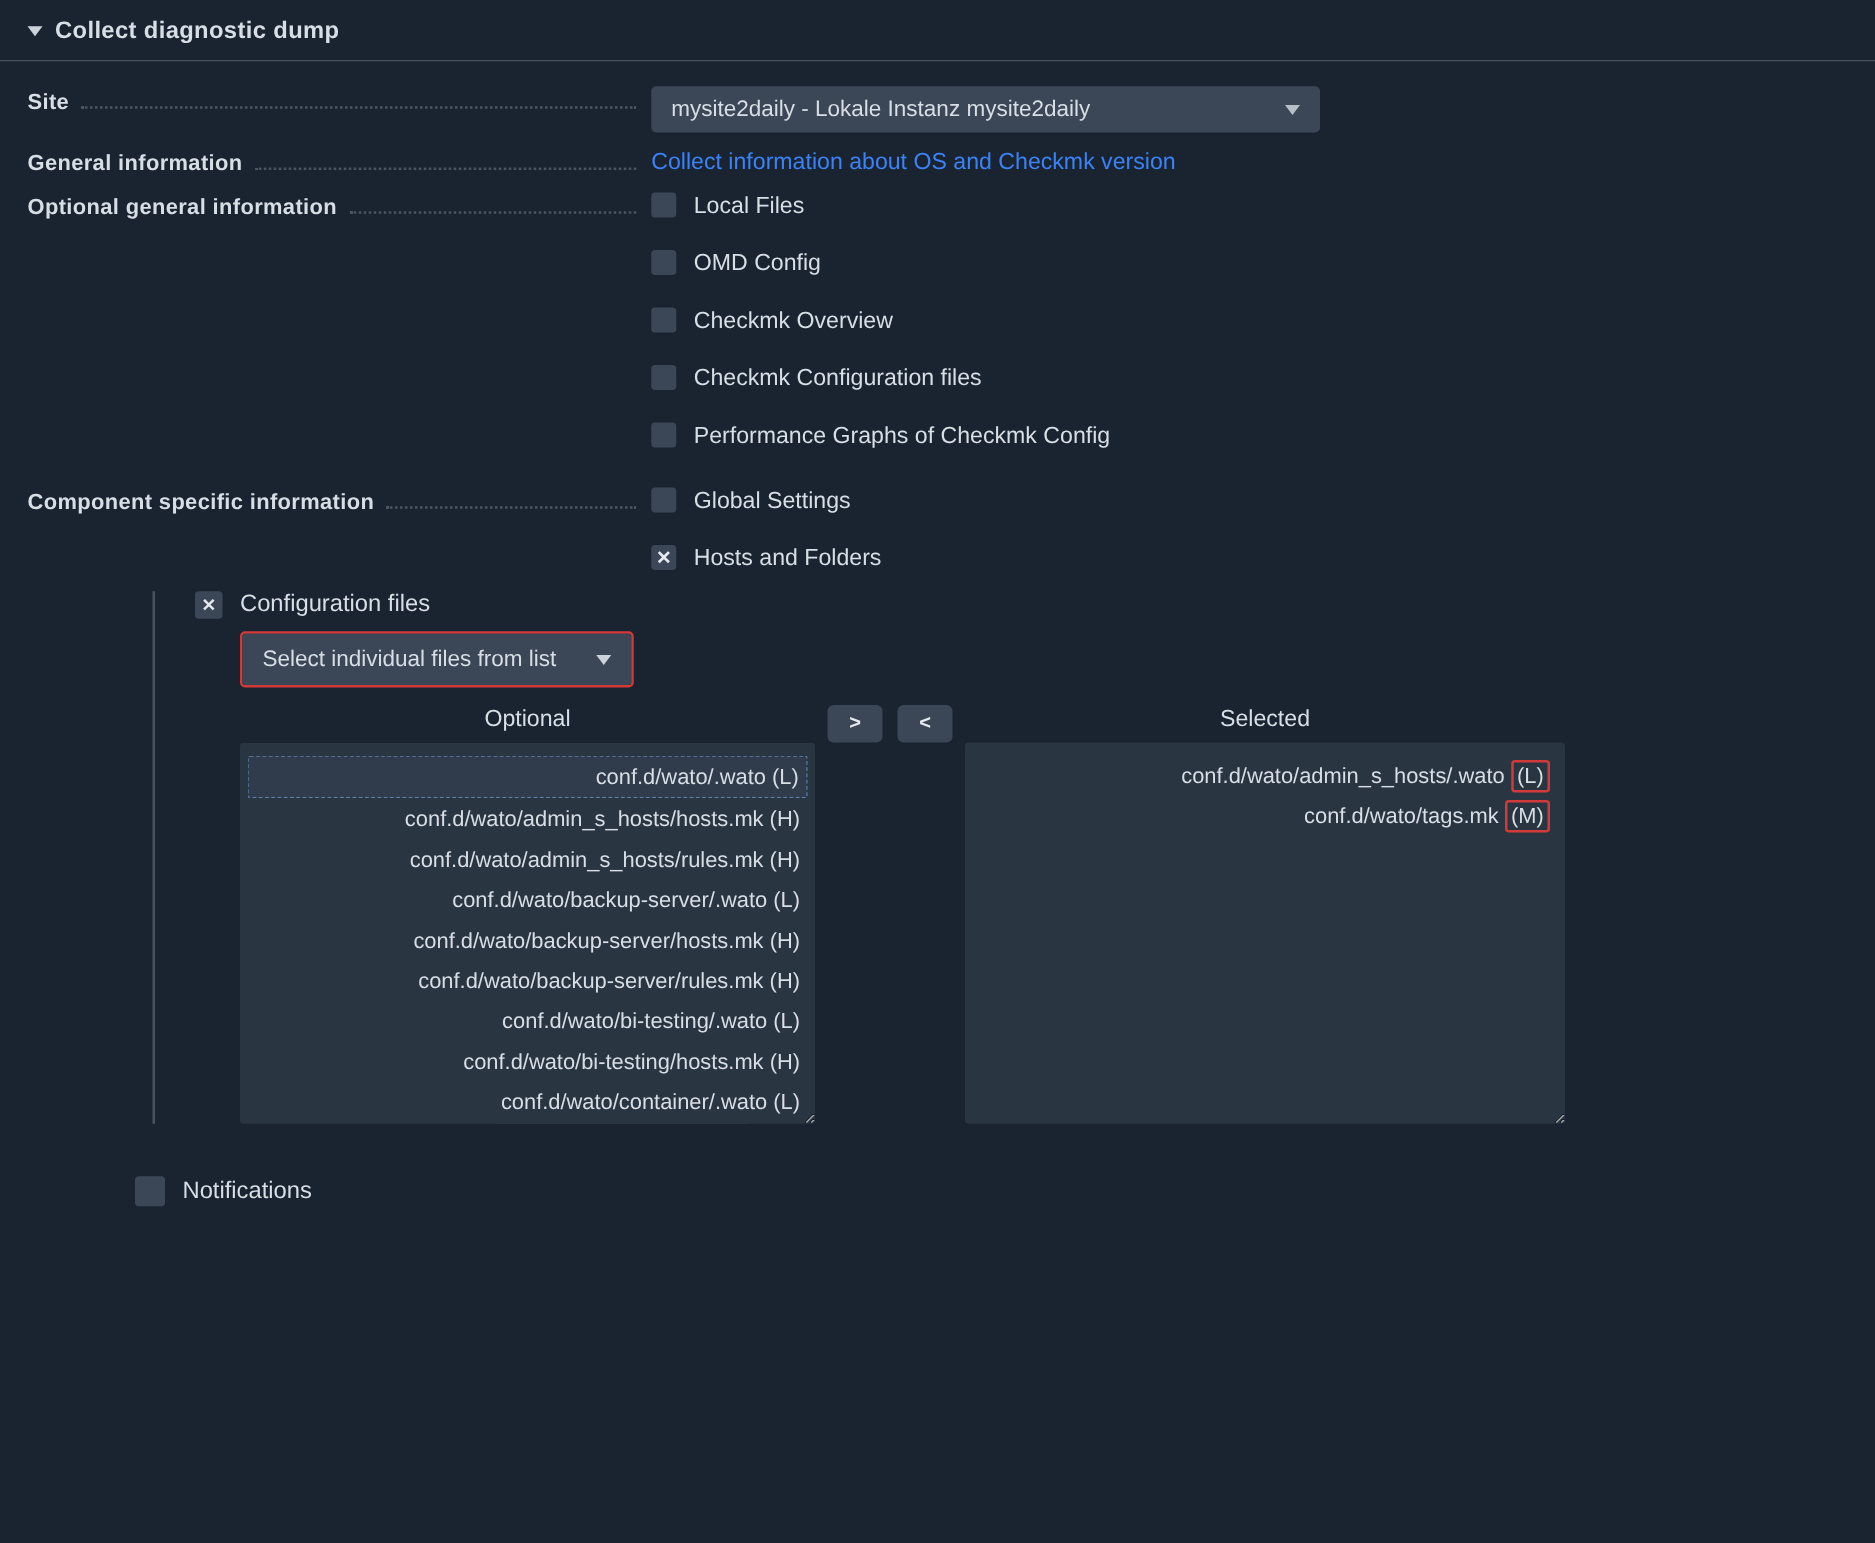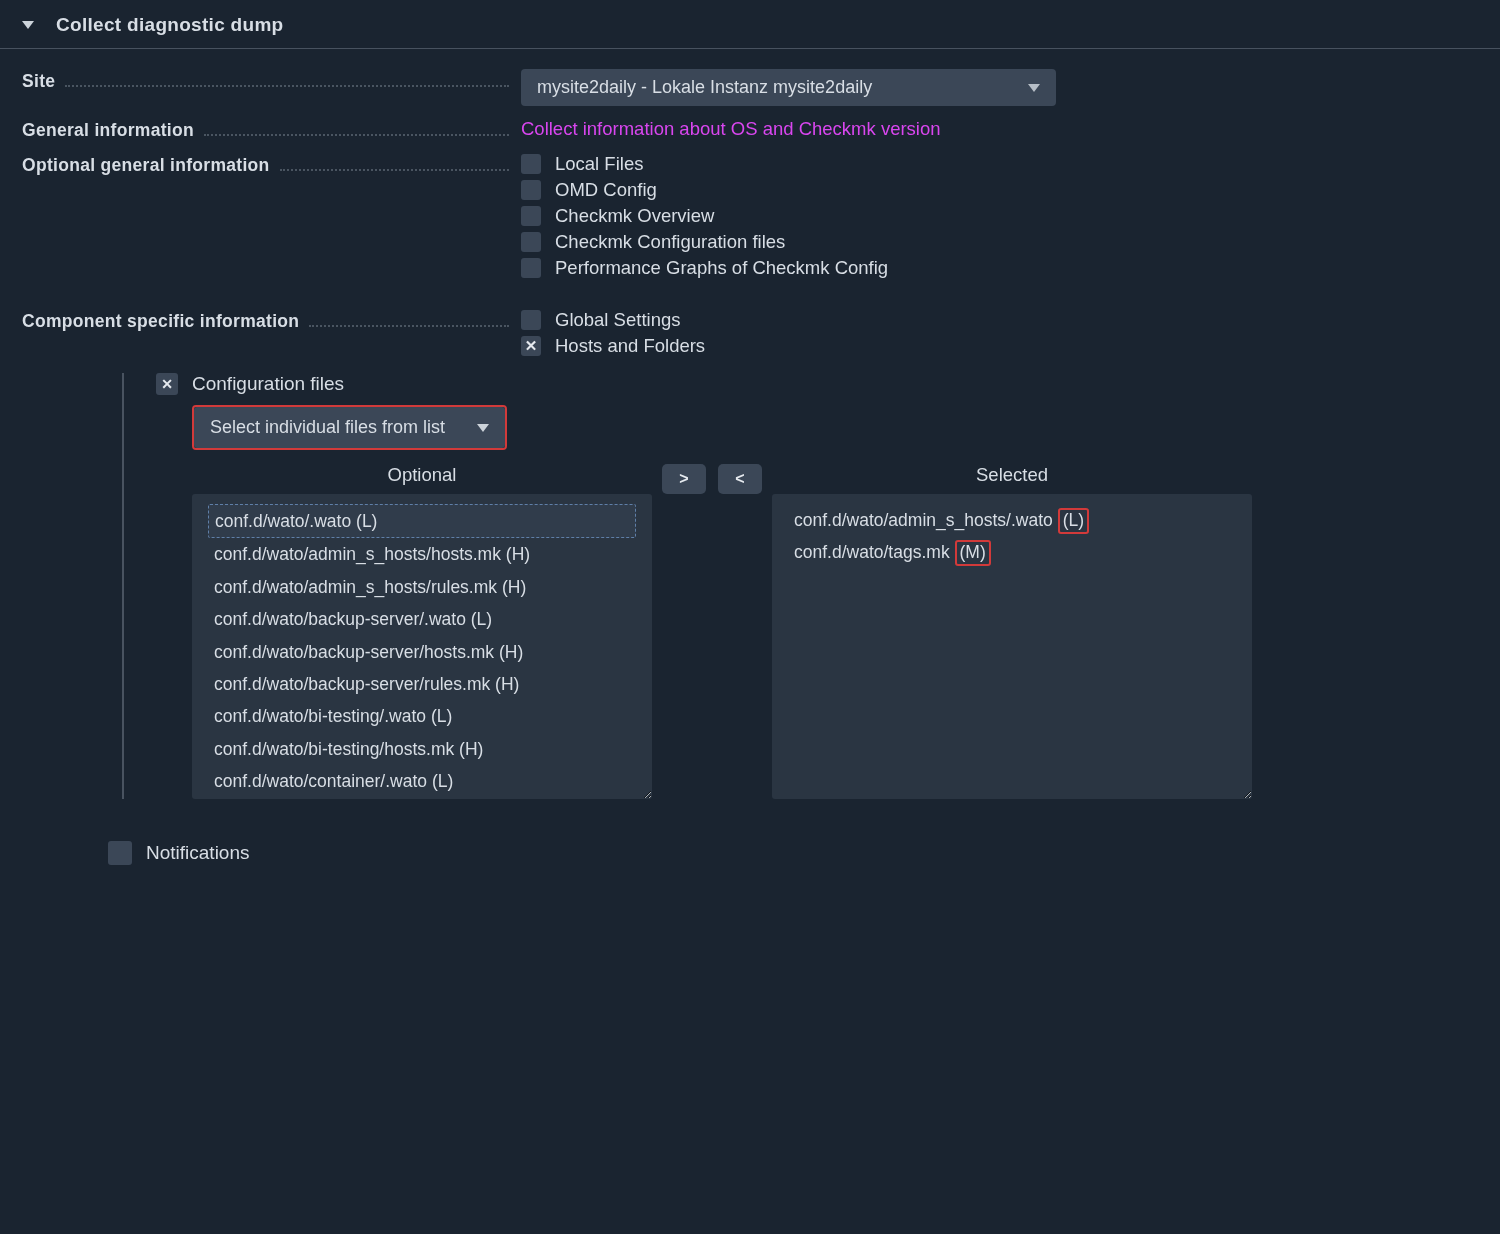--- a/index.html
+++ b/index.html
@@ -7,21 +7,21 @@
     background: #1a2430;
     color: #d8dee5;
     font-family: -apple-system, BlinkMacSystemFont, "Segoe UI", Arial, sans-serif;
     font-size: 17px;
     width: 1500px;
     padding: 8px 0;
   }
   .section-header {
     display: flex;
     align-items: center;
-    gap: 22px;
+    gap: 10px;
     padding: 6px 22px 12px 22px;
     font-weight: 600;
     font-size: 19px;
     letter-spacing: 0.3px;
   }
   .tri-down {
     width: 0; height: 0;
     border-left: 6px solid transparent;
     border-right: 6px solid transparent;
     border-top: 8px solid #ccd3da;
@@ -61,22 +61,22 @@
     border-radius: 4px;
     padding: 8px 16px;
     display: inline-flex;
     align-items: center;
     justify-content: space-between;
     min-width: 535px;
     font-size: 18px;
     cursor: pointer;
   }
   .dropdown .tri-down { margin-left: 18px; opacity: 0.85; }
-  .static-text { font-size: 18.5px; color: #d946ef; }
-  .check-list { display: flex; flex-direction: column; gap: 4px; }
+  .static-text { font-size: 18.5px; color: #3b82f6; }
+  .check-list { display: flex; flex-direction: column; gap: 24px; }
   .check-row { display: flex; align-items: center; gap: 14px; }
   .cbox {
     width: 20px; height: 20px;
     background: #3b4757;
     border-radius: 3px;
     cursor: pointer;
     flex-shrink: 0;
     display: flex; align-items: center; justify-content: center;
   }
   .cbox.checked::after {
@@ -142,25 +142,26 @@
     color: #e6eaef;
     font-size: 16px;
     font-weight: bold;
     cursor: pointer;
   }
   .listbox {
     background: #2a3542;
     border-radius: 3px;
     height: 305px;
     overflow-y: scroll;
-    padding: 10px 16px;
+    padding: 10px 6px;
     font-size: 17.5px;
     line-height: 1.85;
     position: relative;
     resize: both;
+    text-align: right;
   }
   .listbox::-webkit-scrollbar { width: 12px; }
   .listbox::-webkit-scrollbar-track { background: #2a3542; }
   .listbox::-webkit-scrollbar-thumb { background: #4f5b6a; border-radius: 2px; }
   .listitem { padding: 0 6px; cursor: pointer; white-space: nowrap; }
   .listitem.selected {
     background: #303c4b;
     border: 1px dashed #5f7fa8;
     border-radius: 2px;
   }

